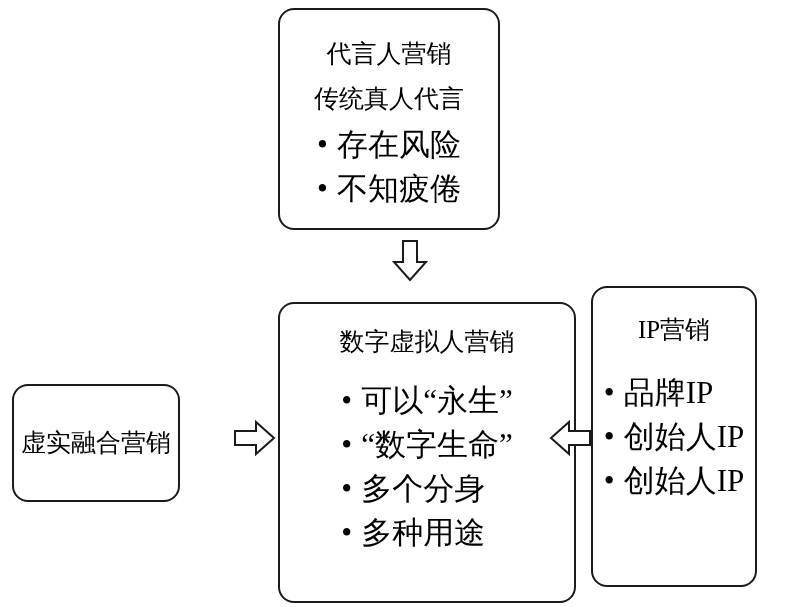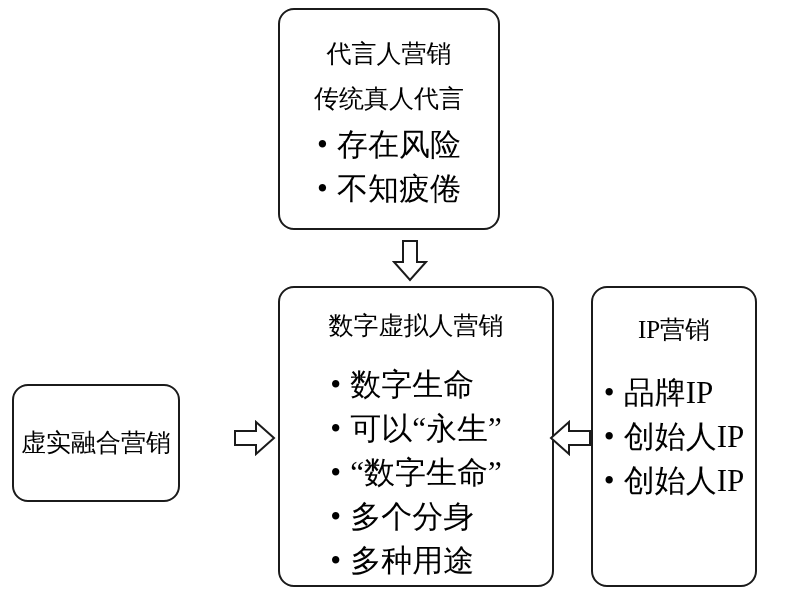--- a/index.html
+++ b/index.html
@@ -66,22 +66,22 @@
     width: 222px;
     height: 222px;
     padding-top: 28px;
   }
   #box-endorser .box-title { margin-bottom: 14px; }
   #box-endorser .box-sub { margin-bottom: 8px; }
   #box-endorser .bullets { align-self: center; }
 
   #box-digital {
     left: 278px;
-    top: 286px;
-    width: 276px;
+    top: 302px;
+    width: 298px;
     height: 301px;
     padding-top: 22px;
   }
   #box-digital .box-title { margin-bottom: 22px; }
   #box-digital .bullets { align-self: center; }
 
   #box-ip {
     left: 591px;
     top: 286px;
     width: 166px;
@@ -115,21 +115,20 @@
     <div class="box-sub">传统真人代言</div>
     <ul class="bullets">
       <li>存在风险</li>
       <li>不知疲倦</li>
     </ul>
   </div>
 
   <div class="box" id="box-digital">
     <div class="box-title">数字虚拟人营销</div>
     <ul class="bullets">
-      <li>数字生命</li>
       <li>可以“永生”</li>
       <li>“数字生命”</li>
       <li>多个分身</li>
       <li>多种用途</li>
     </ul>
   </div>
 
   <div class="box" id="box-ip">
     <div class="box-title">IP营销</div>
     <ul class="bullets">

